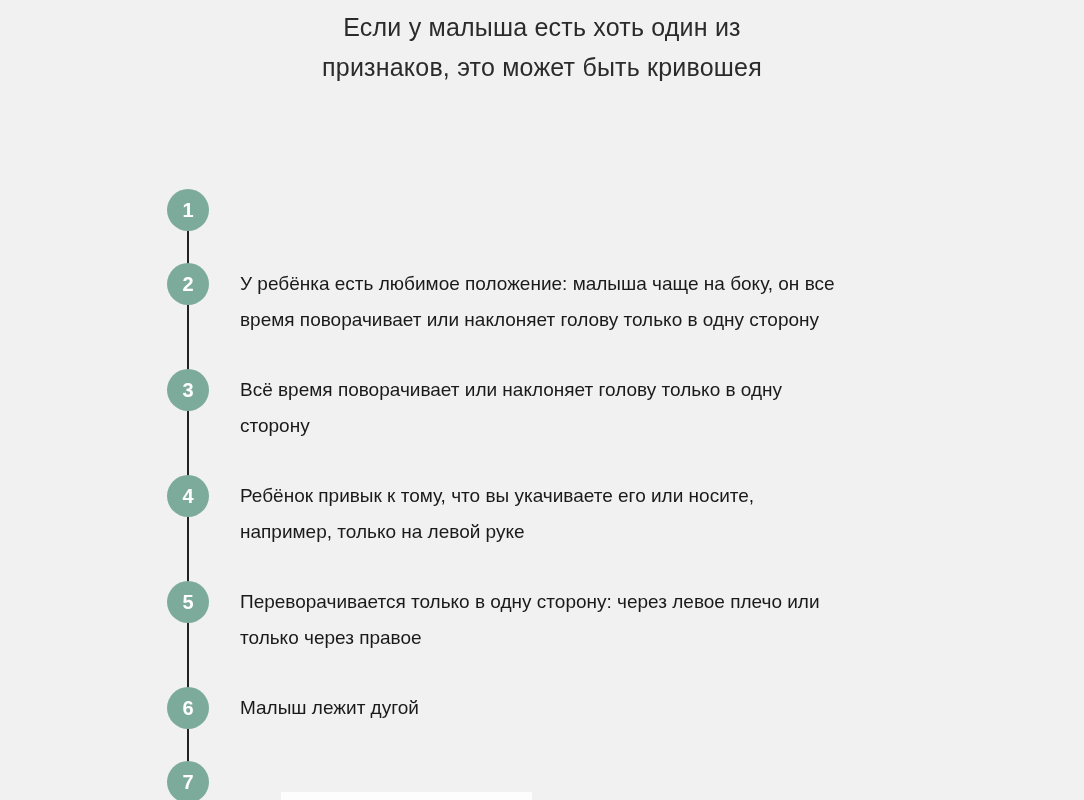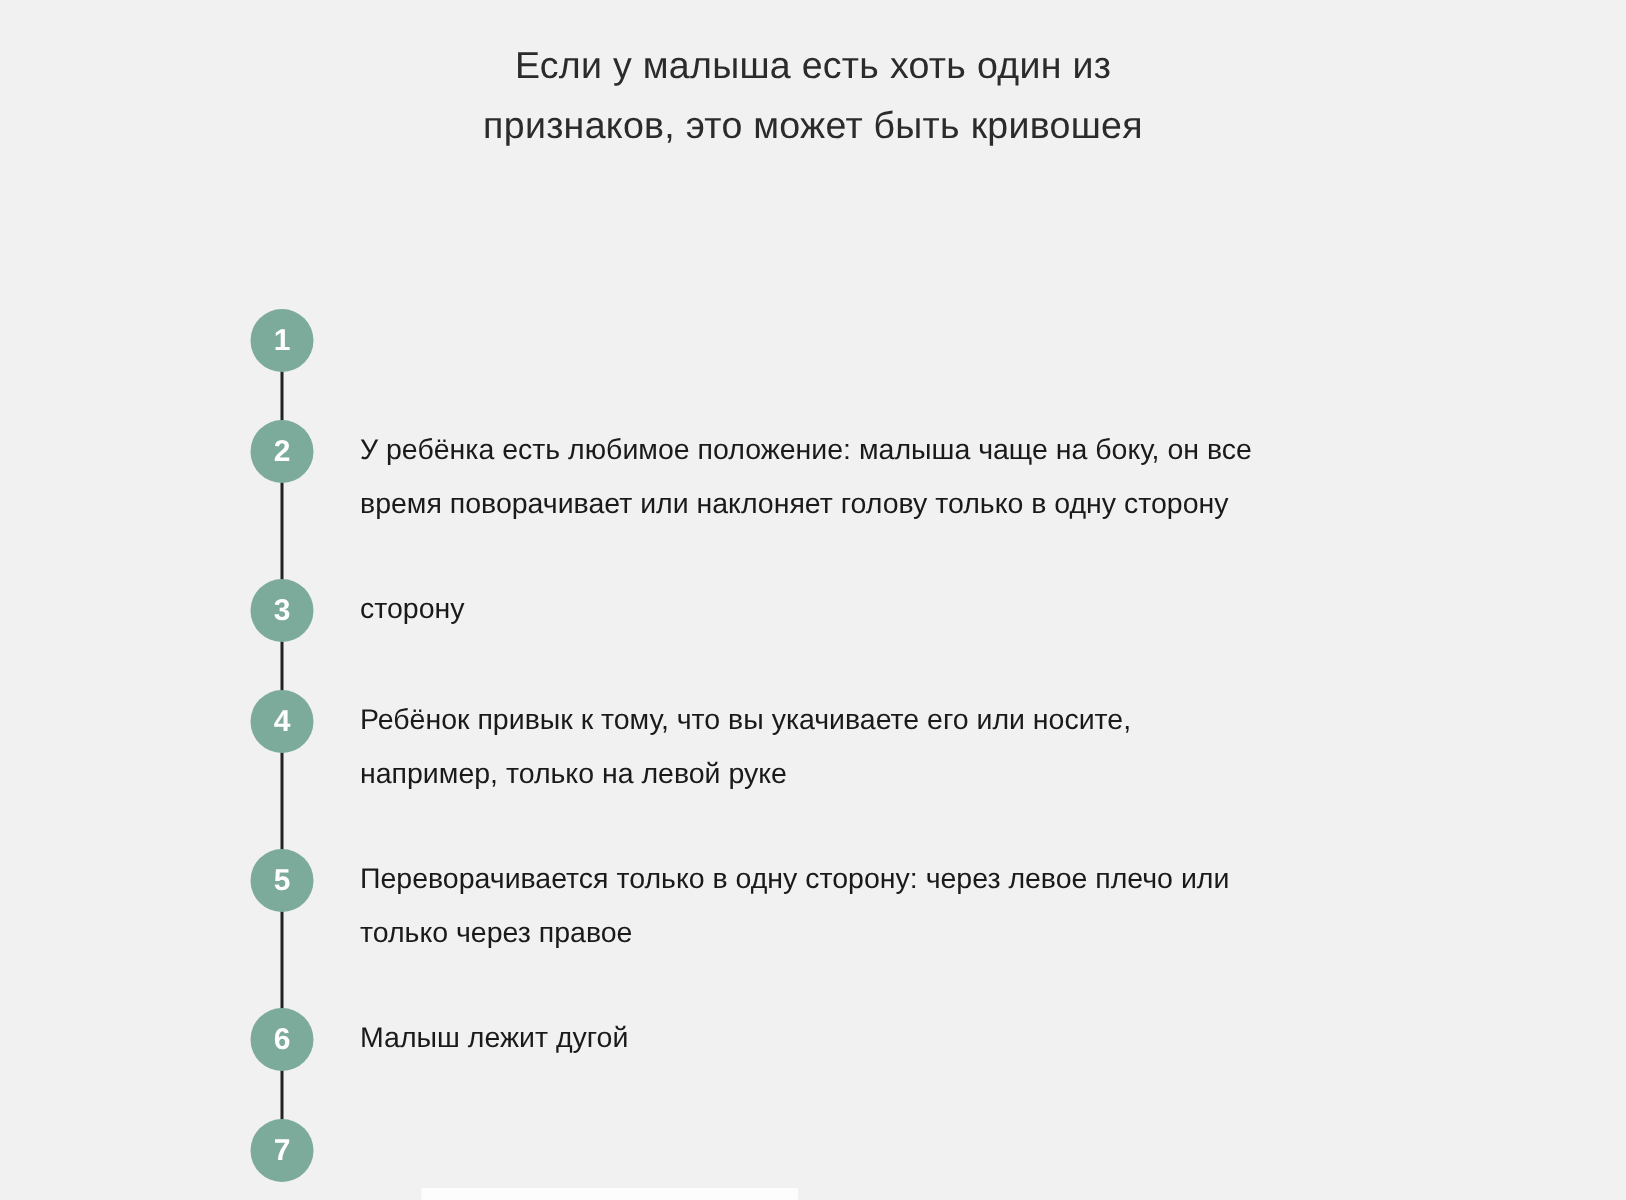--- a/index.html
+++ b/index.html
@@ -18,21 +18,21 @@
   body {
     width: 1084px;
     height: 800px;
     background: var(--bg);
     font-family: "Liberation Sans", "DejaVu Sans", sans-serif;
     overflow: hidden;
     position: relative;
   }
   .title {
     margin: 0;
-    padding-top: 24px;
+    padding-top: 7px;
     text-align: center;
     font-size: 25px;
     font-weight: 400;
     line-height: 40px;
     color: var(--title);
     letter-spacing: 0.2px;
   }
   .timeline {
     position: relative;
     margin: 105px 0 0 167px;
@@ -113,20 +113,21 @@
         <div class="text-line">время поворачивает или наклоняет голову только в одну сторону</div>
       </div>
   </div>
 
   <div class="item">
     <div class="connector"></div>
     <div class="badge">
       <span class="num">3</span>
     </div>
     <div class="text">
+        <div class="text-line">Всё время поворачивает или наклоняет голову только в одну</div>
         <div class="text-line">сторону</div>
       </div>
   </div>
 
   <div class="item">
     <div class="connector"></div>
     <div class="badge">
       <span class="num">4</span>
     </div>
     <div class="text">

